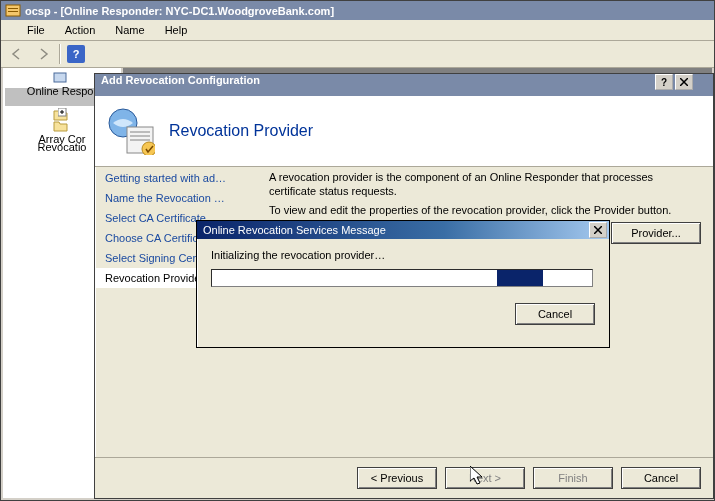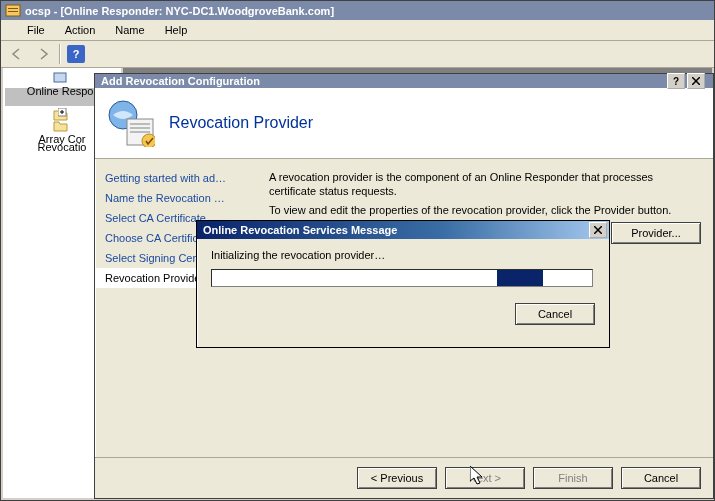--- a/index.html
+++ b/index.html
@@ -79,25 +79,25 @@
   .wizard {
     position: absolute;
     left: 94px; top: 73px;
     width: 620px; height: 426px;
     background: #ece9d8;
     border: 1px solid #404040;
     box-shadow: 1px 1px 0 #fff inset;
     box-sizing: border-box;
   }
   .wizard-titlebar {
-    height: 14px;
+    height: 22px;
     background: #7a8aa8;
     color: #fff;
-    display: flex; align-items: center; justify-content: space-between;
-    padding: 0 8px 0 6px;
+    display: flex; justify-content: space-between;
+    padding: 0 20px 0 6px;
     font-weight: bold;
   }
   .wizard-tb-right { display:flex; gap:2px;}
   .wizard-tb-btn {
     width: 16px; height: 14px;
     background: #d4d0c8;
     border: 1px outset #fff;
     display:flex; align-items:center; justify-content:center;
     font-size:10px; color:#000; font-family: Marlett, sans-serif;
   }
@@ -175,21 +175,21 @@
     box-shadow: 1px 1px 0 #fff inset;
     box-sizing: border-box;
     z-index: 10;
   }
   .msg-titlebar {
     height: 18px;
     background: linear-gradient(to right, #0a246a 0%, #3a6ea5 60%, #a6caf0 100%);
     color: #fff;
     display:flex; align-items:center; justify-content:space-between;
     padding: 0 2px 0 6px;
-    font-weight: bold;
+    font-weight: normal;
   }
   .msg-body { padding: 10px 14px; }
   .progress-outer {
     width: 380px; height: 16px;
     border: 1px inset #808080;
     background: #fff;
     margin-top: 8px;
     position:relative;
   }
   .progress-inner {

